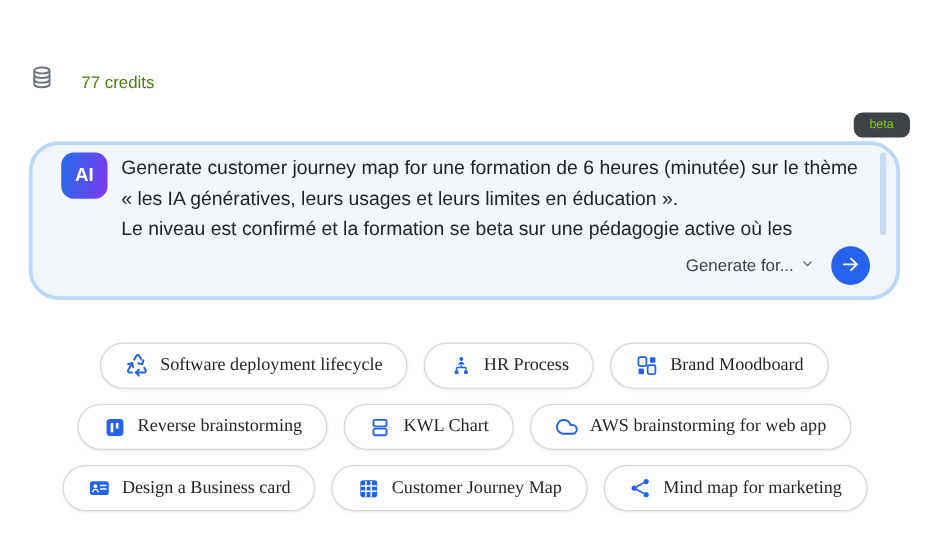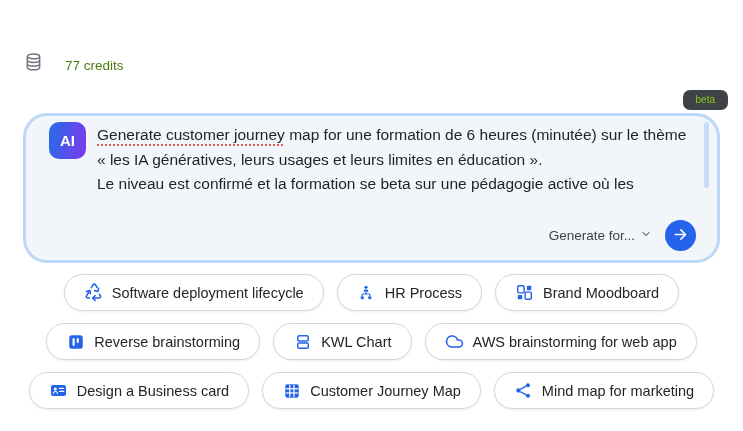--- a/index.html
+++ b/index.html
@@ -12,45 +12,45 @@
   .title{font-family:"DejaVu Sans","Liberation Sans",sans-serif;font-size:18.5px;
          font-weight:800;color:#17191d;letter-spacing:-0.3px;margin:0;}
   .credits{display:flex;align-items:flex-end;gap:21px;font-size:13.5px;color:#4d7c0f;}
   .credits svg{display:block;}
 
   
   .beta{position:absolute;top:90px;right:15px;background:#3f4247;color:#84cc16;
         font-size:10px;padding:4px 13px;border-radius:7px;line-height:1.2;z-index:3;}
 
   
-  .pbox{position:absolute;left:23px;top:113px;width:697px;height:150px;box-sizing:border-box;
+  .pbox{position:absolute;left:23px;top:113px;width:697px;height:127px;box-sizing:border-box;
         background:#f2f5f9;border:3px solid #bcd7f7;border-radius:24px;}
   .ai-badge{position:absolute;left:23px;top:6px;width:37px;height:37px;border-radius:10px;
         background:linear-gradient(100deg,#2d68e8 10%,#7a3bee 95%);color:#fff;
         font-weight:bold;font-size:15px;display:grid;place-items:center;
         font-family:"Liberation Sans",sans-serif;}
   .ptext{position:absolute;left:71px;top:7px;right:30px;font-size:15.5px;line-height:24.5px;
         color:#1e2125;}
-  .spell{text-decoration:underline;text-decoration-style:dotted;text-decoration-color:#e0614f;
+  .spell{text-decoration-style:dotted;text-decoration-color:#e0614f;
         text-decoration-thickness:1.5px;text-underline-offset:4px;text-align:right;}
   .sb-thumb{position:absolute;right:8px;top:6px;width:5px;height:66px;border-radius:3px;
         background:#c7dbf8;}
   .pactions{position:absolute;right:21px;bottom:9px;display:flex;align-items:center;gap:13px;}
   .genfor{display:flex;align-items:center;gap:5px;background:none;border:none;cursor:pointer;
         font-family:"Liberation Sans",sans-serif;font-size:13.5px;color:#3a4149;padding:0;}
   .submit{width:31px;height:31px;border-radius:50%;background:#2563eb;border:none;cursor:pointer;
         display:grid;place-items:center;padding:0;}
 
   
   .chips{position:absolute;top:274px;left:0;width:743px;display:flex;flex-direction:column;
         gap:12px;align-items:center;}
   .chip-row{display:flex;gap:13px;}
   .chip{display:flex;align-items:center;gap:9px;height:37px;padding:0 19px;background:#fff;
         border:1px solid #d7d7da;border-radius:19px;cursor:pointer;box-sizing:border-box;
-        font-family:Liberation Sans, sans-serif;font-size:14.5px;color:#232529;
+        font-family:Liberation Serif, serif;font-size:14.5px;color:#232529;
         box-shadow:0 1px 2.5px rgba(0,0,0,.08);white-space:nowrap;}
   .chip-icon{display:grid;place-items:center;width:19px;height:19px;}
   .chip-icon svg{display:block;}
 </style>
 </head>
 <body>
 
 <div class="hdr">
   <div class="credits">
     <span>

